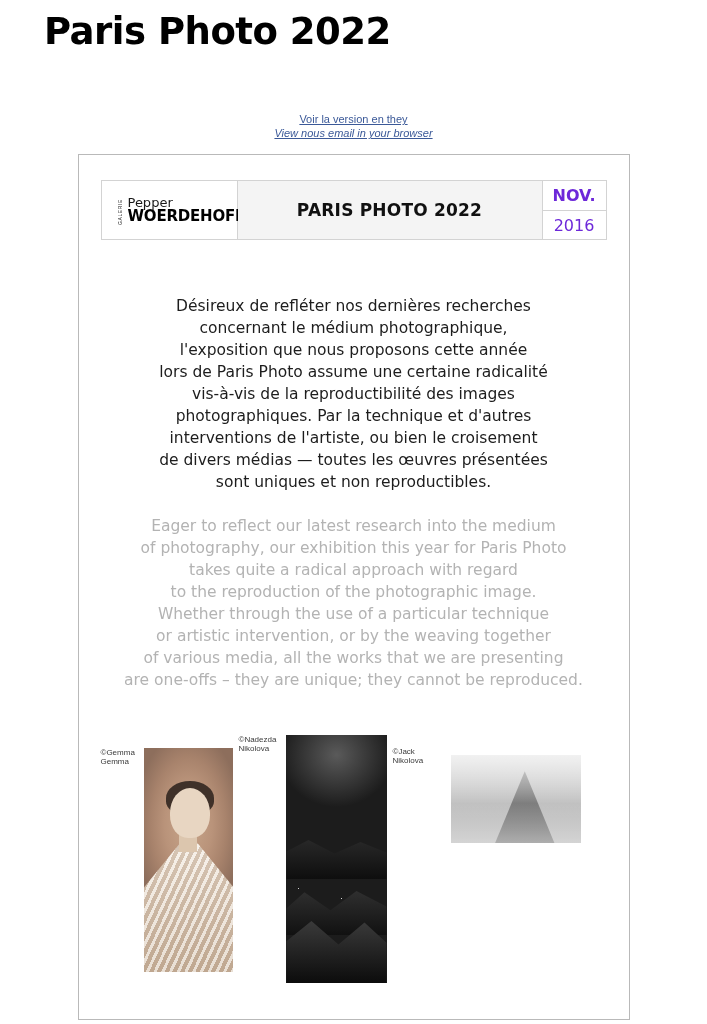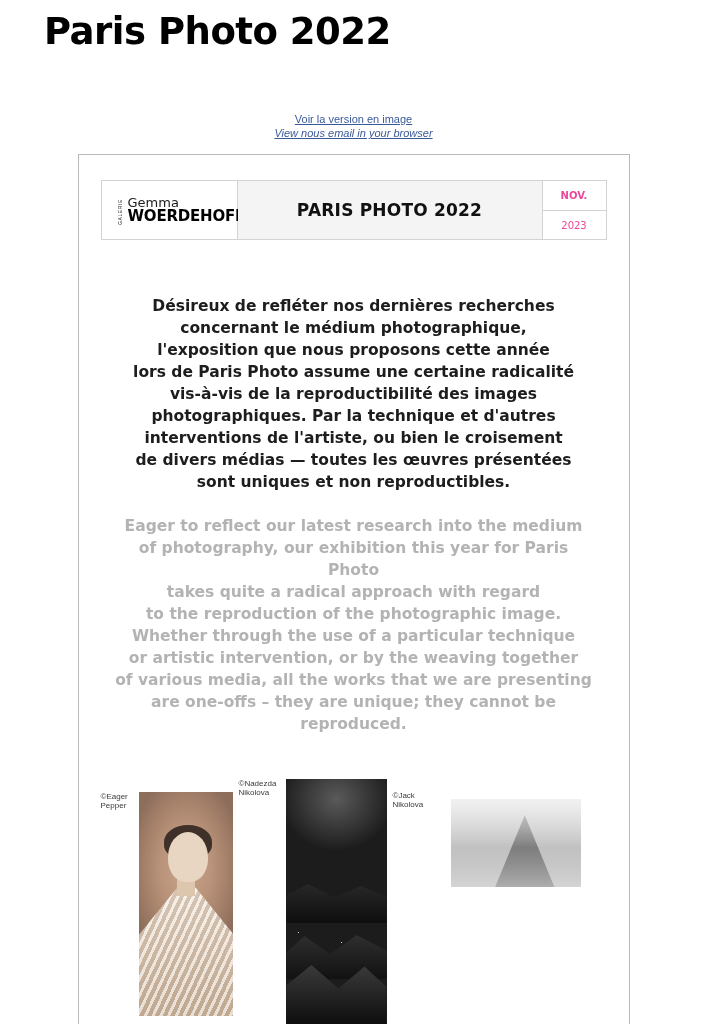--- a/index.html
+++ b/index.html
@@ -123,40 +123,39 @@
     width: 63px;
     display: flex;
     flex-direction: column;
   }
   .date-month, .date-year {
     flex: 1;
     display: flex;
     align-items: center;
     justify-content: center;
     font-family: "DejaVu Sans", sans-serif;
-    font-size: 10px;
+    font-size: 16px;
     font-weight: bold;
-    color: #ec4899;
+    color: #6d28d9;
   }
   .date-month {
     border-bottom: 1px solid #d3d3d3;
   }
   .date-year {
     font-weight: normal;
   }
 
   
   .copy-fr, .copy-en {
     text-align: center;
     font-family: "DejaVu Sans", sans-serif;
     font-size: 15.5px;
     line-height: 22px;
     white-space: pre-line;
     padding: 0 34px;
-    font-weight: bold;
   }
   .copy-fr {
     margin-top: 55px;
     color: #1d1d1d;
   }
   .copy-en {
     margin-top: 22px;
     color: #b3b3b3;
   }
 
@@ -321,41 +320,41 @@
     position: absolute; inset: 0;
     background: linear-gradient(to bottom, rgba(255,255,255,0.65), rgba(255,255,255,0.05) 55%, rgba(255,255,255,0.5));
   }
 </style>
 </head>
 <body>
 
 <h1 class="page-title">Paris Photo 2022</h1>
 
 <div class="preheader">
-  <a href="#">Voir la version en image</a>
+  <a href="#">Voir la version en they</a>
   <a href="#" class="italic">View nous email in your browser</a>
 </div>
 
 <div class="email-frame">
 
   <div class="masthead">
     <div class="logo-cell">
       <div class="logo-rule"></div>
       <div class="logo-vertical">GALERIE</div>
       <div class="logo-text">
-        <div class="logo-line1">Gemma</div>
+        <div class="logo-line1">Pepper</div>
         <div class="logo-line2">WOERDEHOFF</div>
       </div>
     </div>
     <div class="title-cell">
       <span>PARIS PHOTO 2022</span>
     </div>
     <div class="date-cell">
       <div class="date-month">NOV.</div>
-      <div class="date-year">2023</div>
+      <div class="date-year">2016</div>
     </div>
   </div>
 
   <div class="copy-fr">Désireux de refléter nos dernières recherches
 concernant le médium photographique,
 l'exposition que nous proposons cette année
 lors de Paris Photo assume une certaine radicalité
 vis-à-vis de la reproductibilité des images
 photographiques. Par la technique et d'autres
 interventions de l'artiste, ou bien le croisement
@@ -366,21 +365,21 @@
 takes quite a radical approach with regard
 to the reproduction of the photographic image.
 Whether through the use of a particular technique
 or artistic intervention, or by the weaving together
 of various media, all the works that we are presenting
 are one-offs – they are unique; they cannot be reproduced.</div>
 
   <div class="photos">
 
     <div class="col col-a">
-      <div class="credit">©Eager Pepper</div>
+      <div class="credit">©Gemma Gemma</div>
       <div class="photo photo-portrait">
         <div class="pp-body"></div>
         <div class="pp-neck"></div>
         <div class="pp-hair"></div>
         <div class="pp-head"></div>
       </div>
     </div>
 
     <div class="col col-b">
       <div class="credit">©Nadezda Nikolova</div>

